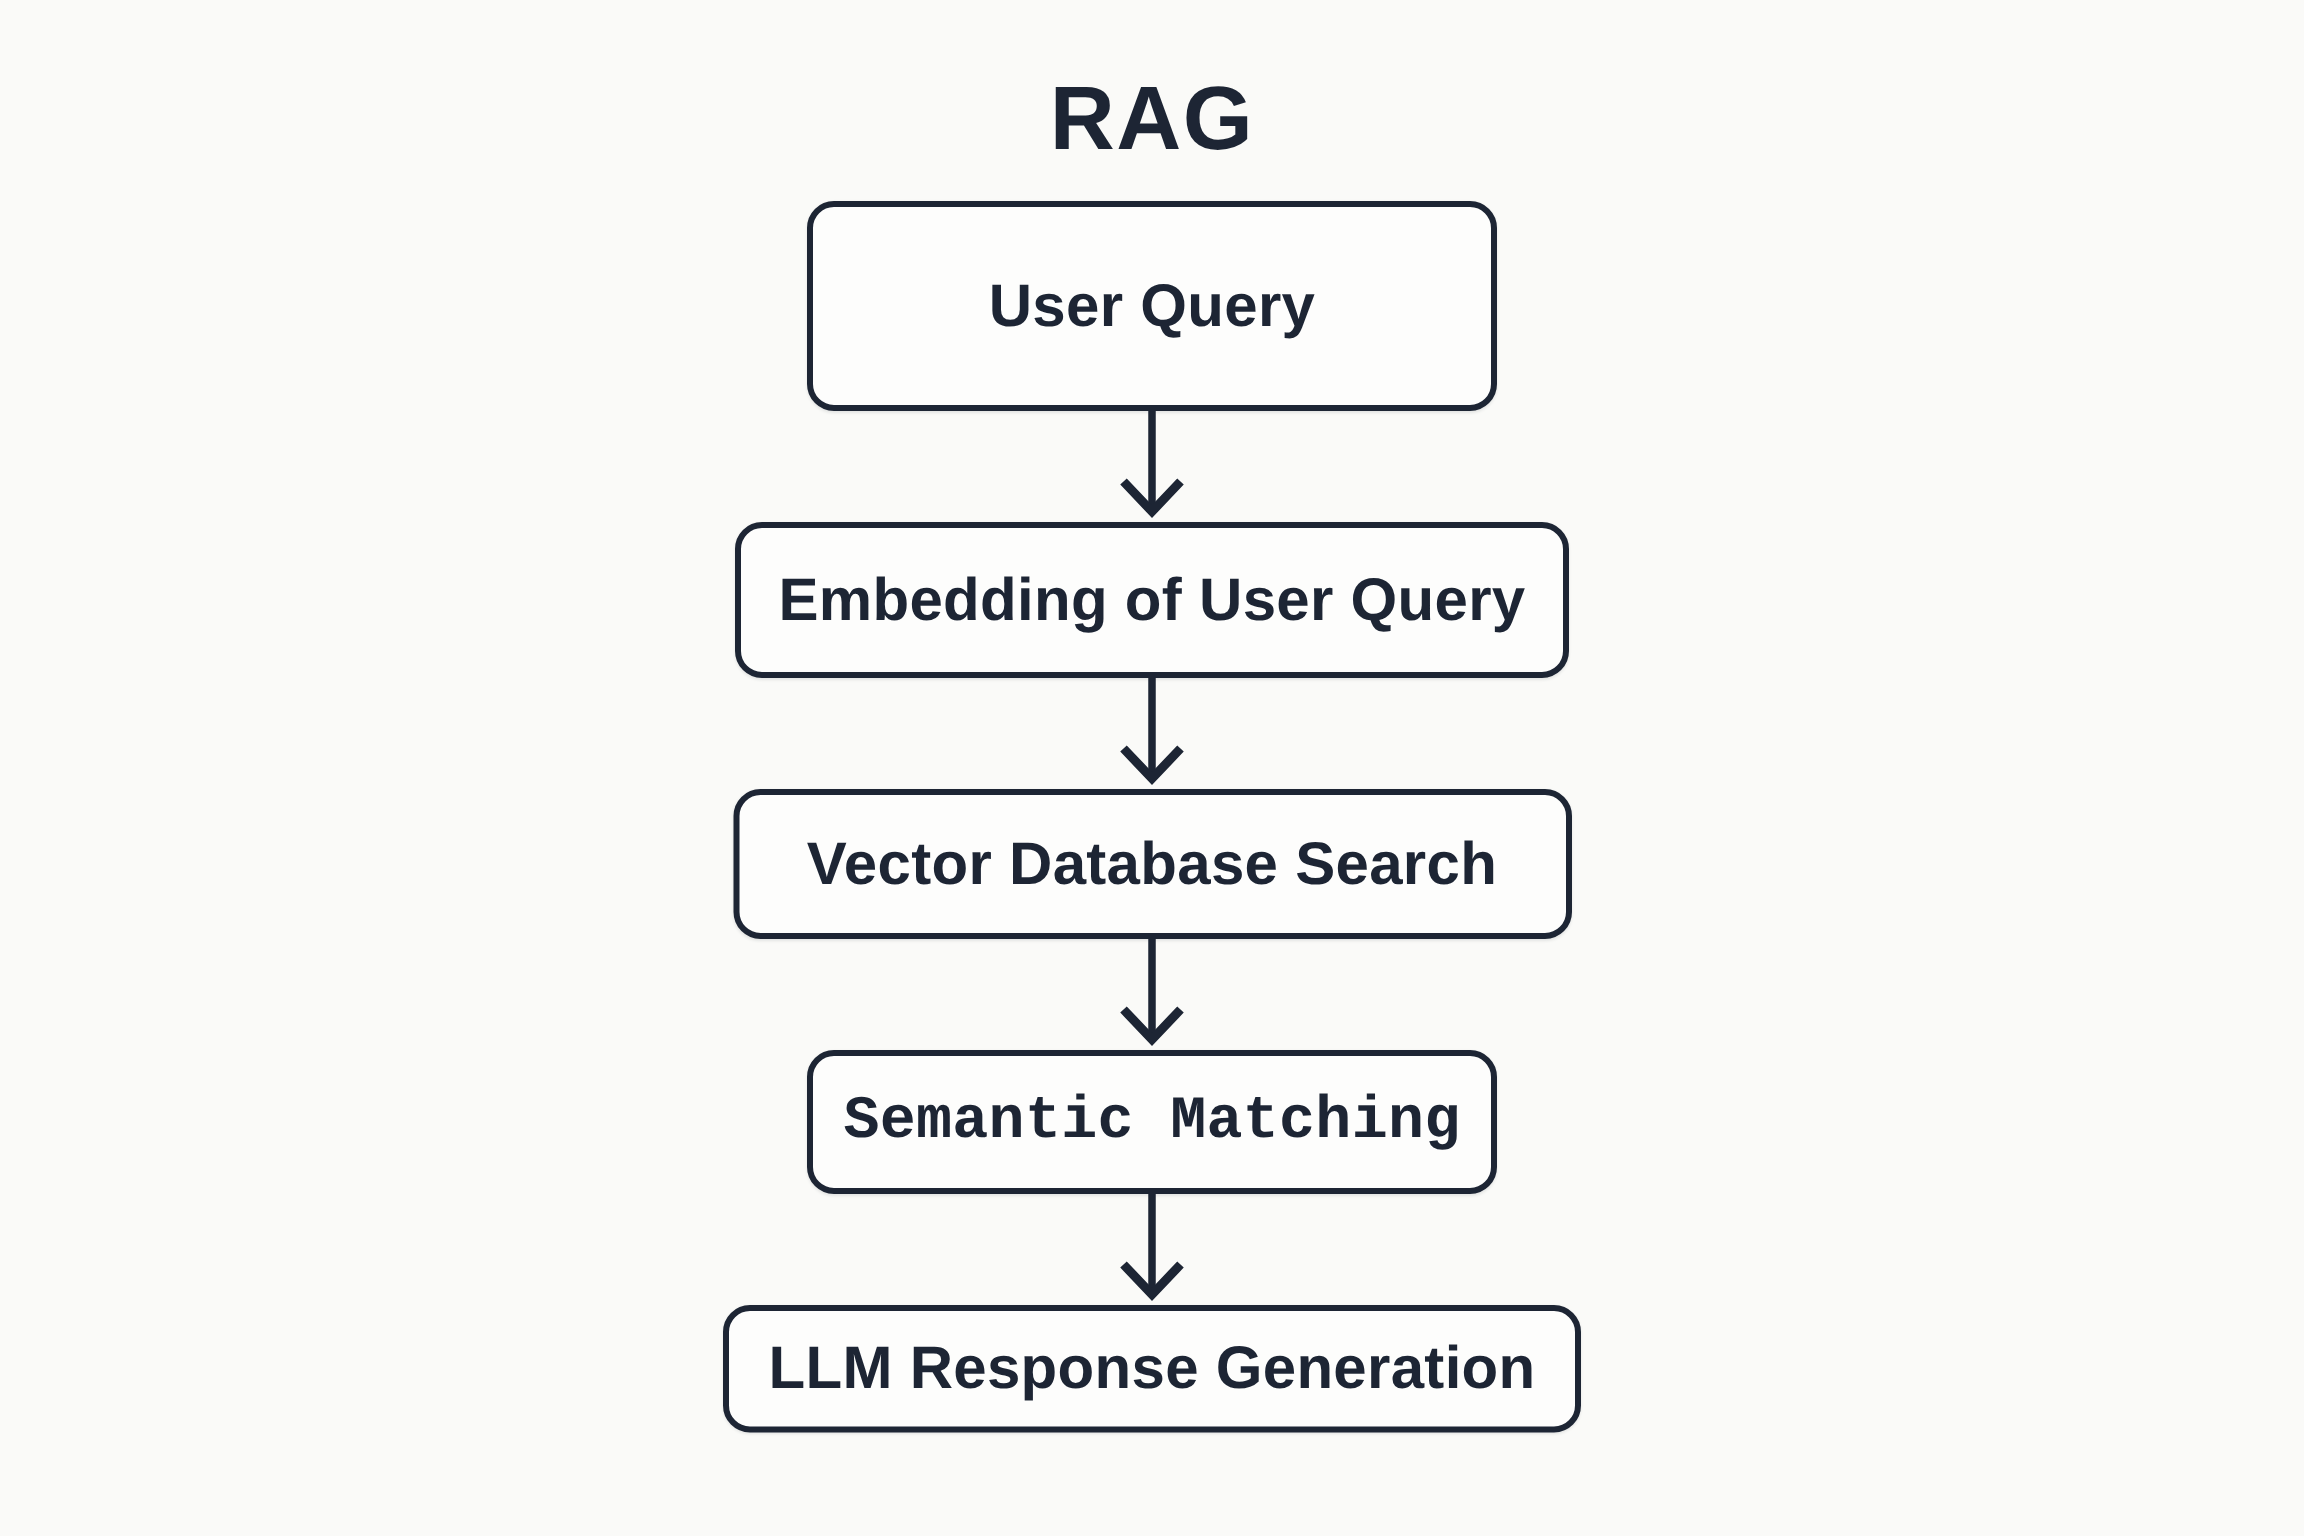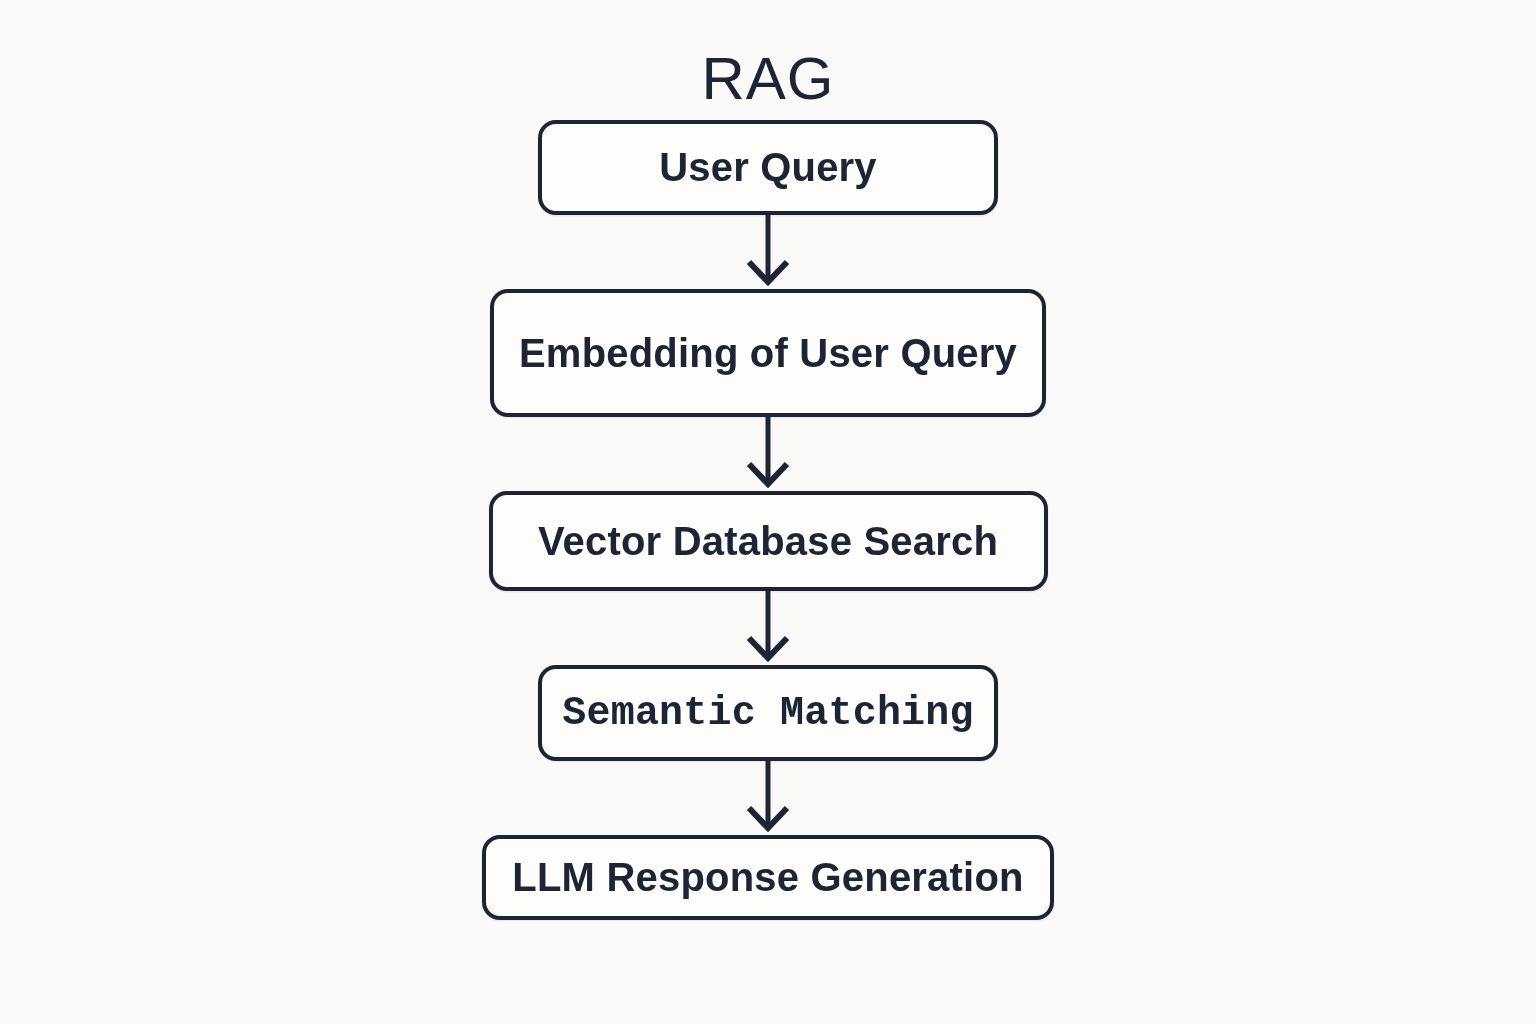--- a/index.html
+++ b/index.html
@@ -21,25 +21,25 @@
   .canvas {
     width: 1536px;
     height: 1024px;
     display: flex;
     flex-direction: column;
     align-items: center;
     padding-top: 46px;
   }
   .diagram-title {
     font-size: 60px;
-    font-weight: 400;
+    font-weight: 700;
     letter-spacing: 1px;
     color: var(--ink);
     line-height: 1.1;
-    margin-bottom: 8px;
+    margin-bottom: 22px;
   }
   .flow {
     display: flex;
     flex-direction: column;
     align-items: center;
   }
   .flow-node {
     height: 106px;
     display: flex;
     align-items: center;
@@ -50,22 +50,22 @@
     box-shadow: 0 1px 2px rgba(29, 37, 52, 0.10);
   }
   .flow-node .node-label {
     font-size: 40px;
     font-weight: 700;
     letter-spacing: 0.2px;
     white-space: nowrap;
     padding: 0 30px;
   }
   
-  .flow-node:nth-of-type(1) { width: 460px; height: 95px; }
-  .flow-node:nth-of-type(3) { width: 556px; height: 128px; }
+  .flow-node:nth-of-type(1) { width: 460px; height: 140px; }
+  .flow-node:nth-of-type(3) { width: 556px; height: 104px; }
   .flow-node:nth-of-type(5) { width: 559px; height: 100px; }
   .flow-node:nth-of-type(7) { width: 460px; height: 96px; font-family: Liberation Mono, monospace; }
   .flow-node:nth-of-type(9) { width: 572px; height: 85px; }
   .flow-arrow {
     display: block;
     height: 74px;
     width: 64px;
   }
   .flow-arrow svg { display: block; }
 </style>

